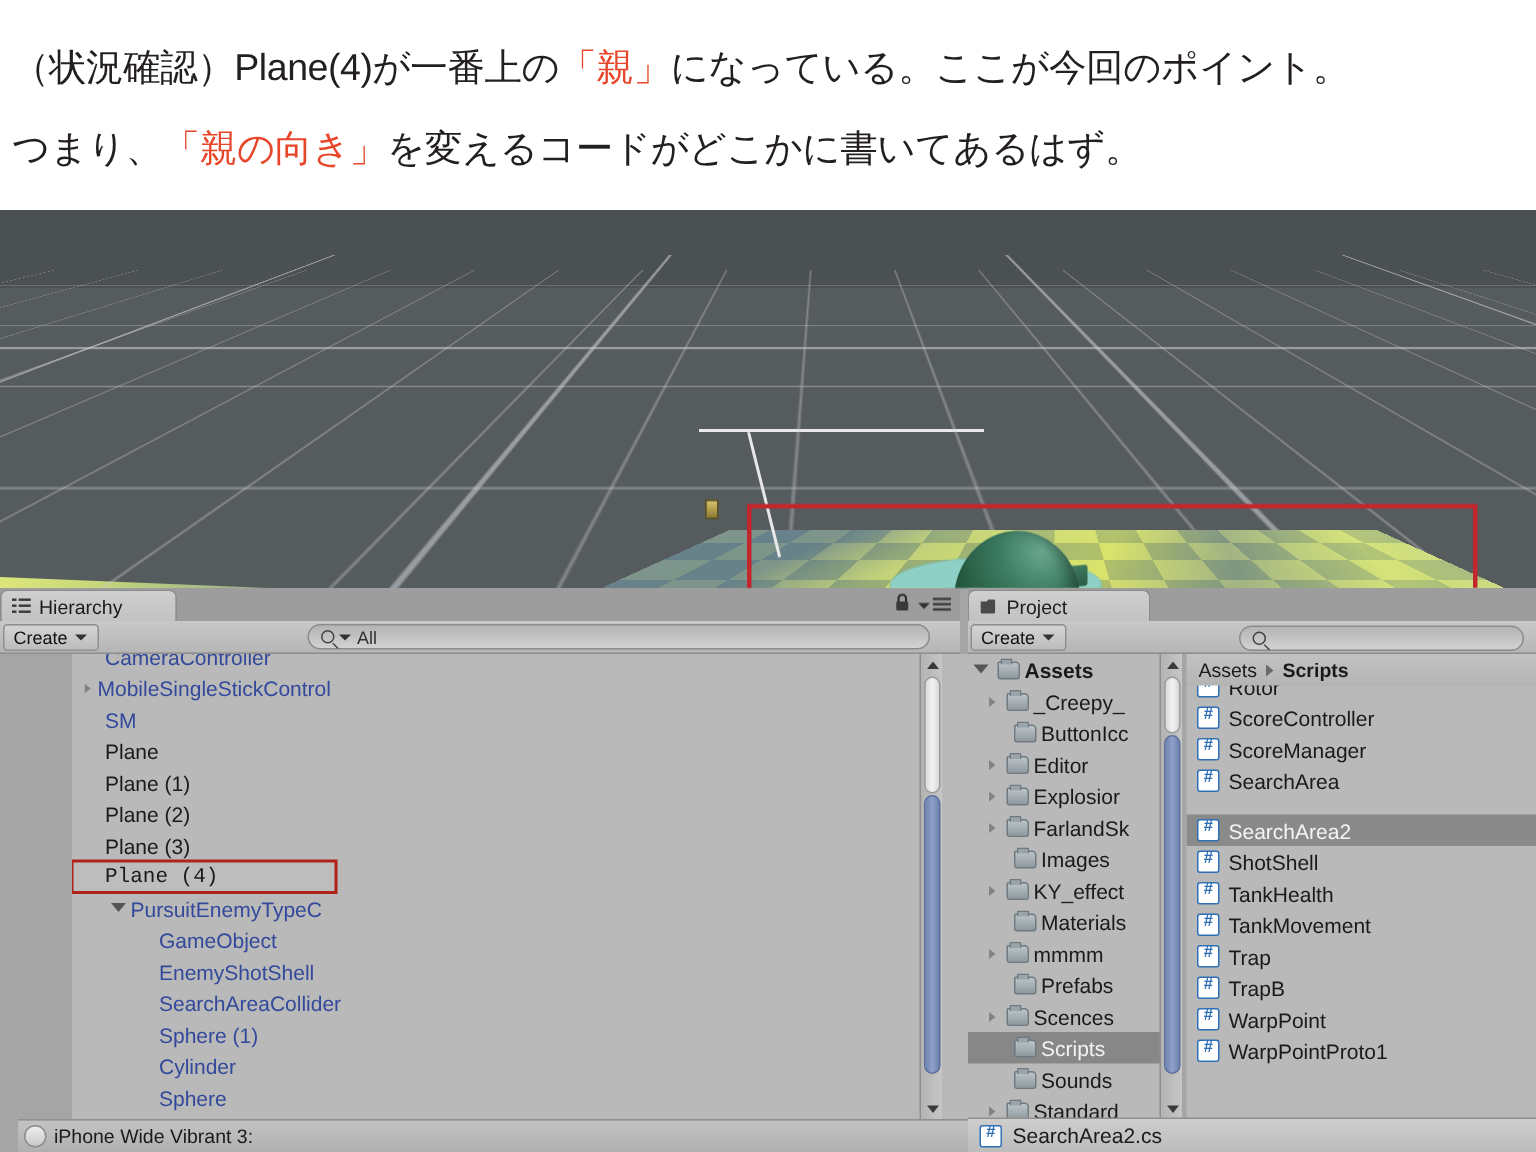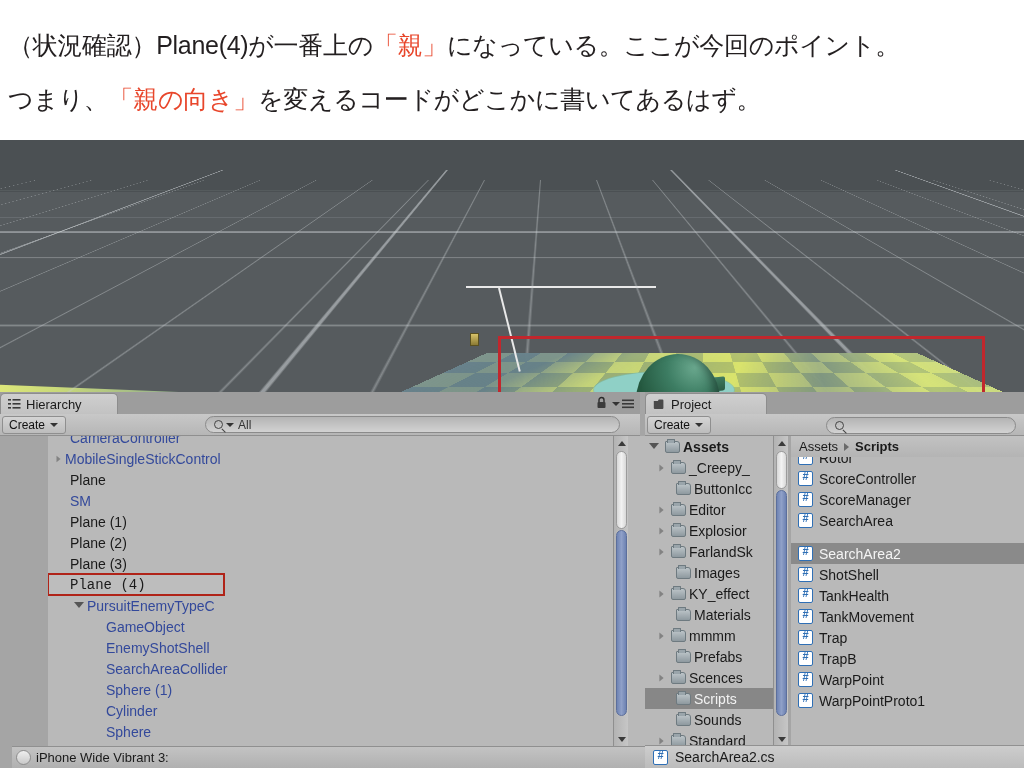--- a/index.html
+++ b/index.html
@@ -353,27 +353,27 @@
       <div class="hier-body">
         <div id="hier-rows">
             <div class="hier-row prefab" style="margin-top: -9px;">
               <span class="tri none" style="margin-left: 0px;"></span>
               <span>CameraController</span>
             </div>
             <div class="hier-row prefab">
               <span class="tri " style="margin-left: 0px; opacity: 0.55; transform: scale(0.8);"></span>
               <span>MobileSingleStickControl</span>
             </div>
+            <div class="hier-row prefab">
+              <span class="tri none" style="margin-left: 0px;"></span>
+              <span>SM</span>
+            </div>
             <div class="hier-row">
               <span class="tri none" style="margin-left: 0px;"></span>
               <span>Plane</span>
-            </div>
-            <div class="hier-row prefab">
-              <span class="tri none" style="margin-left: 0px;"></span>
-              <span>SM</span>
             </div>
             <div class="hier-row">
               <span class="tri none" style="margin-left: 0px;"></span>
               <span>Plane (1)</span>
             </div>
             <div class="hier-row">
               <span class="tri none" style="margin-left: 0px;"></span>
               <span>Plane (2)</span>
             </div>
             <div class="hier-row">

